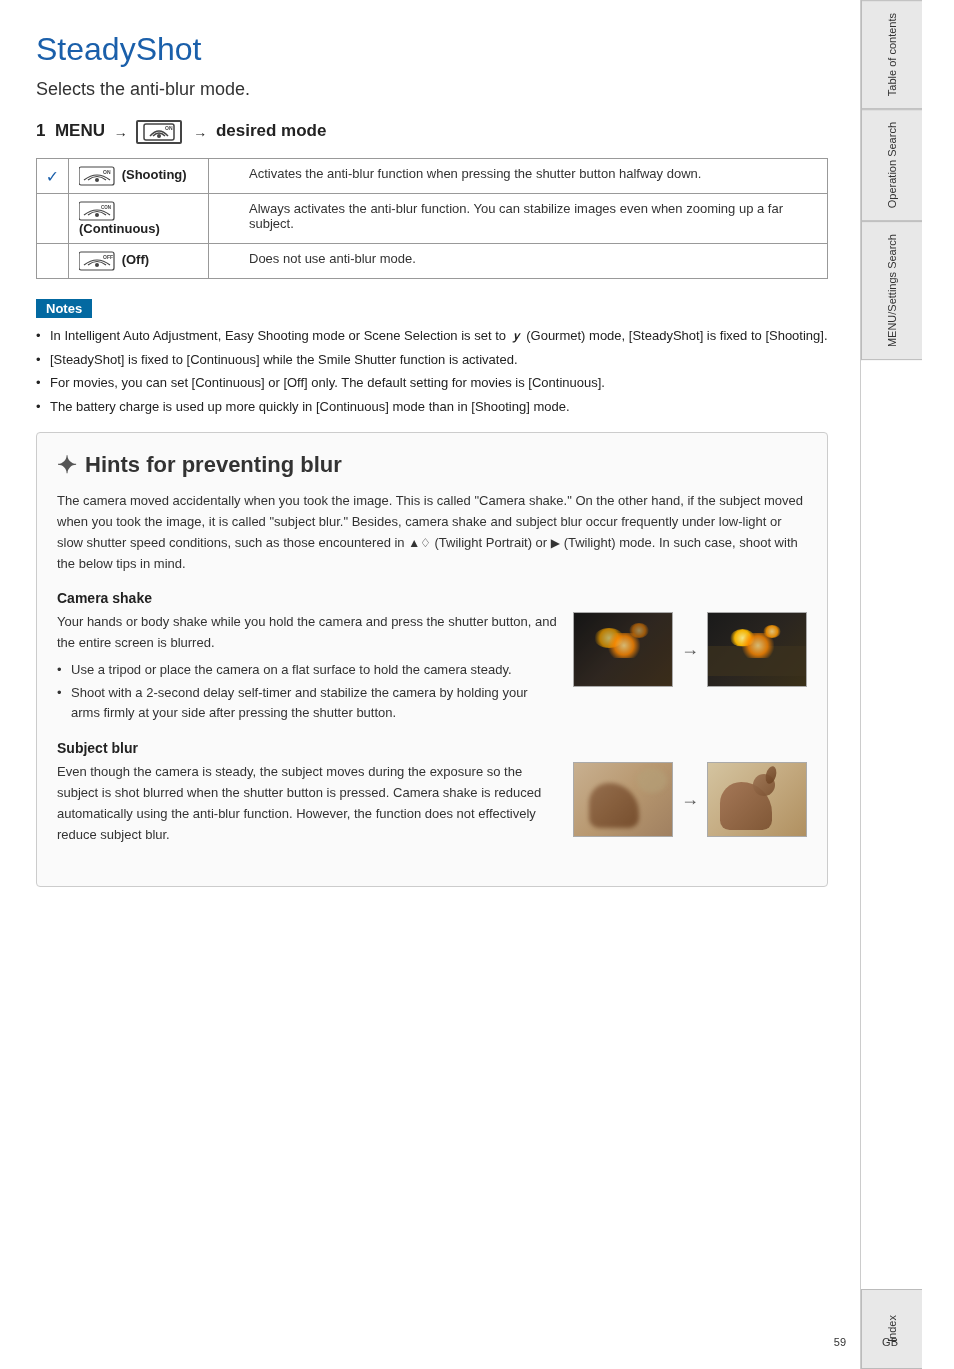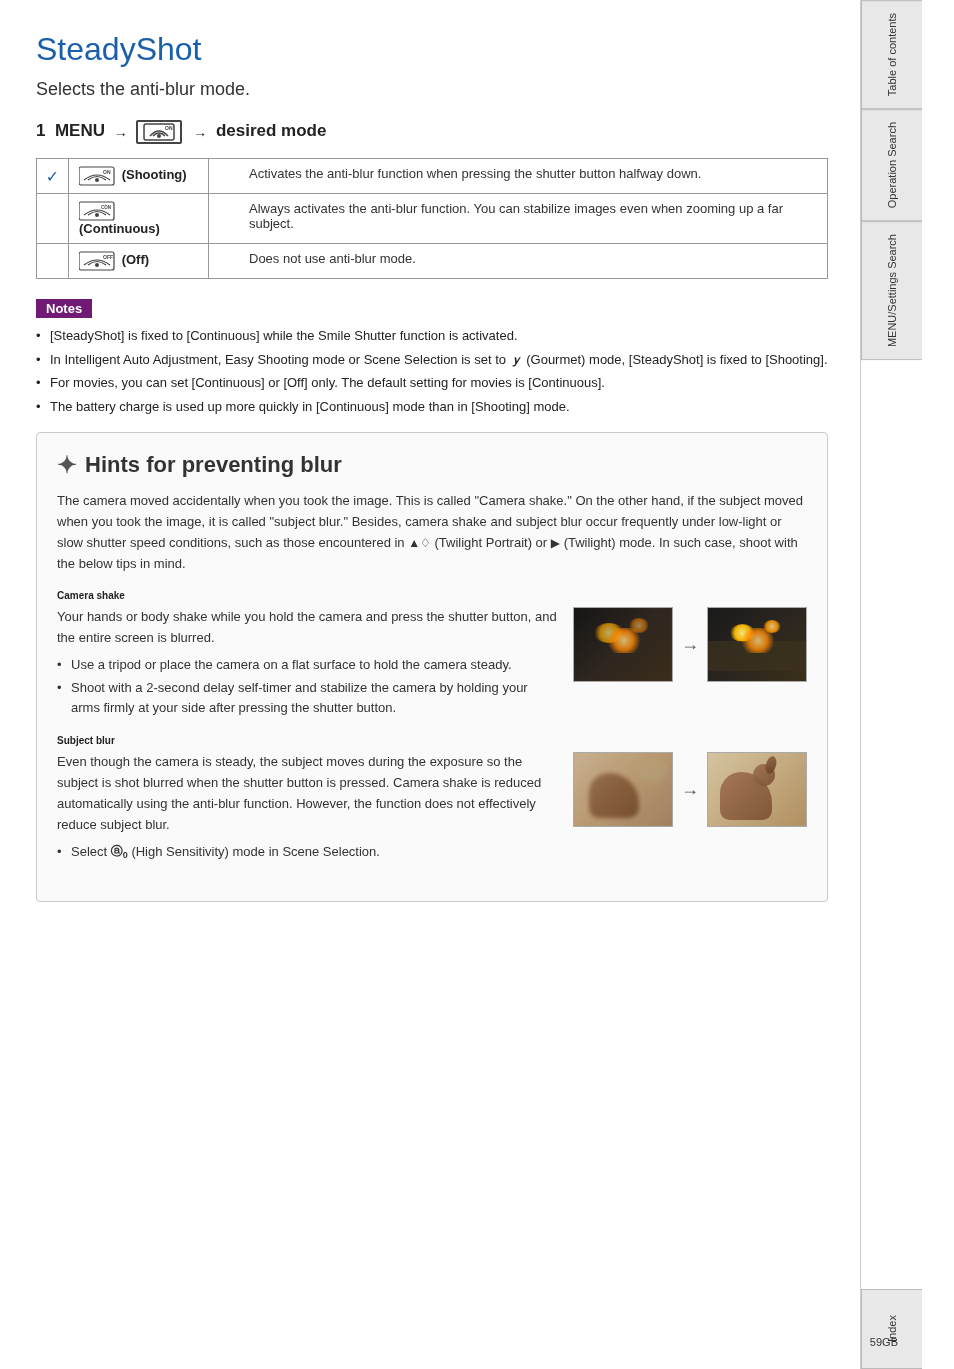--- a/index.html
+++ b/index.html
@@ -107,21 +107,21 @@
       padding-left: 40px;
     }
 
     
     .notes-box {
       margin-bottom: 16px;
     }
 
     .notes-label {
       display: inline-block;
-      background: #701a75;
+      background: #0369a1;
       color: #fff;
       font-weight: bold;
       font-size: 13px;
       padding: 2px 10px;
       margin-bottom: 8px;
     }
 
     .notes-list {
       list-style: none;
       padding: 0;
@@ -167,21 +167,21 @@
       color: #333;
     }
 
     
     .sub-section {
       margin-bottom: 14px;
     }
 
     .sub-section-title {
       font-weight: bold;
-      font-size: 10px;
+      font-size: 14px;
       margin-bottom: 6px;
     }
 
     .sub-section-content {
       display: flex;
       align-items: flex-start;
       gap: 16px;
     }
 
     .sub-section-text {
@@ -254,20 +254,21 @@
     .page-number {
       position: absolute;
       bottom: 20px;
       right: 24px;
       font-size: 13px;
       color: #333;
     }
 
     .page-number span {
       font-size: 11px;
+      margin-left: 36px;
     }
 
     
     .ss-icon {
       display: inline-block;
       border: 2px solid #555;
       border-radius: 2px;
       padding: 1px 4px;
       font-size: 10px;
       font-weight: bold;
@@ -354,26 +355,26 @@
         </td>
         <td>Does not use anti-blur mode.</td>
       </tr>
     </tbody>
   </table>
 
   <div class="notes-box">
     <span class="notes-label">Notes</span>
     <ul class="notes-list">
       <li>
-        [SteadyShot] is fixed to [Continuous] while the Smile Shutter function is activated.
-      </li>
-      <li>
         In Intelligent Auto Adjustment, Easy Shooting mode or Scene Selection is set to
         <span style="font-style:italic; font-weight:bold; font-family:serif; font-size:13px;">ｙ</span>
         (Gourmet) mode, [SteadyShot] is fixed to [Shooting].
+      </li>
+      <li>
+        [SteadyShot] is fixed to [Continuous] while the Smile Shutter function is activated.
       </li>
       <li>
         For movies, you can set [Continuous] or [Off] only. The default setting for movies is [Continuous].
       </li>
       <li>
         The battery charge is used up more quickly in [Continuous] mode than in [Shooting] mode.
       </li>
     </ul>
   </div>
 
@@ -430,25 +431,20 @@
         </div>
       </div>
     </div>
 
     <div class="sub-section">
       <p class="sub-section-title">Subject blur</p>
       <div class="sub-section-content">
         <div class="sub-section-text">
           <p style="margin-bottom:6px;">Even though the camera is steady, the subject moves during the exposure so the subject is shot blurred when the shutter button is pressed. Camera shake is reduced automatically using the anti-blur function. However, the function does not effectively reduce subject blur.</p>
           <ul class="sub-section-list">
-            <li>
-              Select
-              <span style="font-size:12px; font-weight:bold; vertical-align:middle;">ⓐ<sub style="font-size:9px;">0</sub></span>
-              (High Sensitivity) mode in Scene Selection.
-            </li>
           </ul>
         </div>
         <div class="img-group">
 
           <div style="width:100px; height:75px; background: linear-gradient(135deg, #c8b090 0%, #b89870 50%, #a08060 100%); position:relative; overflow:hidden; border:1px solid #aaa;">
 
             <div style="position:absolute; bottom:8px; left:15px; width:50px; height:45px; background: linear-gradient(135deg, #8a6040 0%, #6a4020 100%); border-radius:20px 30px 10px 10px; filter:blur(2px); opacity:0.8;"></div>
             <div style="position:absolute; top:5px; right:5px; width:30px; height:25px; background: rgba(180,160,120,0.6); border-radius:50%; filter:blur(2px);"></div>
           </div>
           <div class="arrow-icon">→</div>

